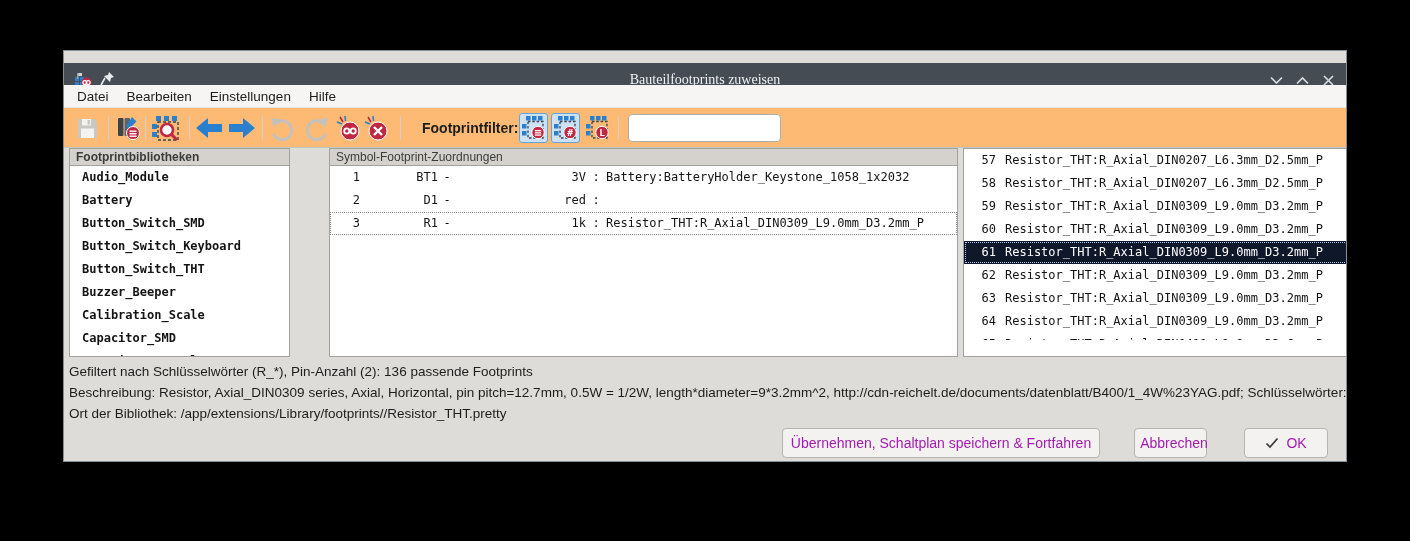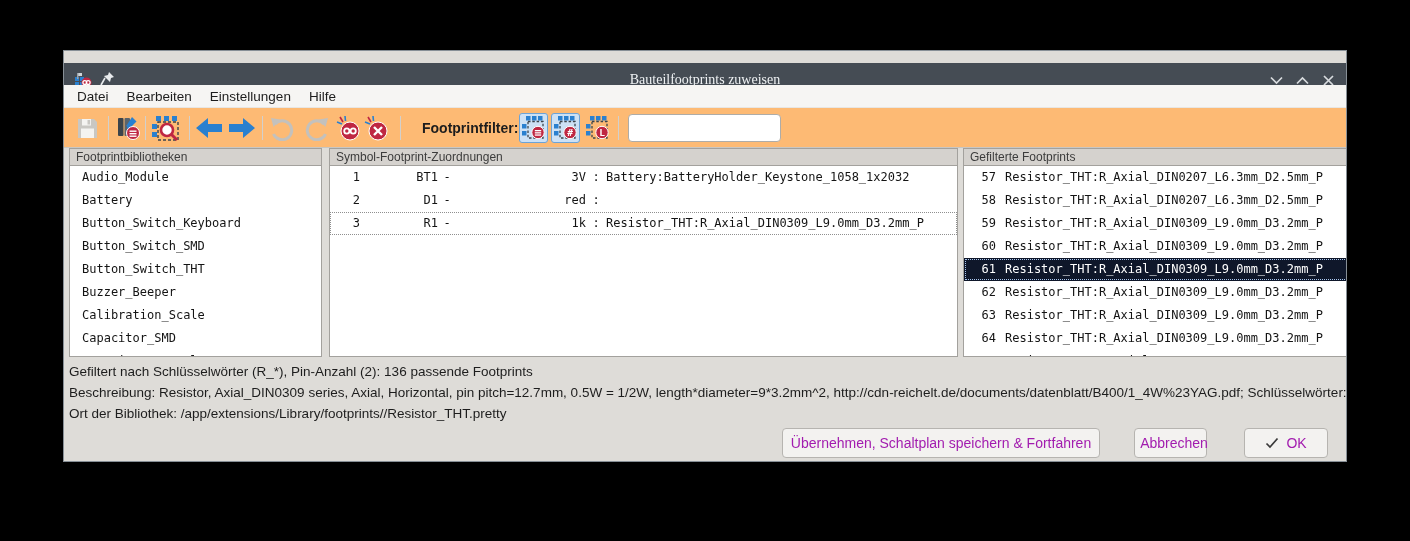--- a/index.html
+++ b/index.html
@@ -32,21 +32,21 @@
                   font-weight:bold; font-size:14px; color:#1d1d1d; }
   .toggle { position:absolute; top:5px; width:29px; height:30px; border:1px solid transparent; border-radius:3px;
             background:transparent; display:flex; align-items:center; justify-content:center; padding:0; cursor:pointer; }
   .toggle.on { background:#cde1f5; border-color:#6ba3d8; }
   .filter-input { position:absolute; left:564px; top:6px; width:153px; height:28px; background:#fff;
                   border:1px solid #aeaca8; border-radius:4px; font-size:13px; padding:0 8px;
                   font-family:"Liberation Sans", sans-serif; }
 
   
   .panel { position:absolute; top:97px; height:209px; border:1px solid #a3a19d; background:#fff; overflow:hidden; }
-  .panel-left  { left:5px;   width:253px; }
+  .panel-left  { left:5px;   width:221px;font-weight:bold; }
   .panel-mid   { left:265px; width:629px; }
   .panel-right { left:899px; width:385px; border-right:none; }
   .caption { height:17px; line-height:16px; background:#d5d2ce; border-bottom:1px solid #a3a19d;
              font-size:12px; color:#3c3c3c; padding-left:6px; }
   .listbody { height:191px; overflow:hidden; font-family:"DejaVu Sans Mono", monospace; font-size:12px; color:#141414;border-radius:14px; }
   .lrow { height:23px; line-height:23px; white-space:pre; cursor:pointer; }
   .panel-left .lrow { padding-left:12px; }
 
   .arow { display:flex; height:23px; line-height:23px; white-space:pre; cursor:pointer; }
   .a-idx { width:22px; text-align:right; }
@@ -255,22 +255,22 @@
     <span class="tsep" style="left:554px"></span>
 
     <input class="filter-input" type="text" value="" style="">
   </div>
 
   <div class="panel panel-left">
     <div class="caption">Footprintbibliotheken</div>
     <div class="listbody">
       <div class="lrow">Audio_Module</div>
       <div class="lrow">Battery</div>
+      <div class="lrow">Button_Switch_SMD</div>
       <div class="lrow">Button_Switch_Keyboard</div>
-      <div class="lrow">Button_Switch_SMD</div>
       <div class="lrow">Button_Switch_THT</div>
       <div class="lrow">Buzzer_Beeper</div>
       <div class="lrow">Calibration_Scale</div>
       <div class="lrow">Capacitor_SMD</div>
       <div class="lrow">Capacitor_Tantalum_SMD</div>
     </div>
   </div>
 
   <div class="panel panel-mid">
     <div class="caption">Symbol-Footprint-Zuordnungen</div>
@@ -295,21 +295,20 @@
         <span class="a-ref">R1</span>
         <span class="a-dash">-</span>
         <span class="a-val">1k</span>
         <span class="a-colon">:</span>
         <span class="a-fp">Resistor_THT:R_Axial_DIN0309_L9.0mm_D3.2mm_P</span>
       </div>
     </div>
   </div>
 
   <div class="panel panel-right">
-    <div class="caption">Gefilterte Footprints</div>
     <div class="listbody">
       <div class="frow">
         <span class="f-num">57</span><span class="f-name">Resistor_THT:R_Axial_DIN0207_L6.3mm_D2.5mm_P</span>
       </div>
       <div class="frow">
         <span class="f-num">58</span><span class="f-name">Resistor_THT:R_Axial_DIN0207_L6.3mm_D2.5mm_P</span>
       </div>
       <div class="frow">
         <span class="f-num">59</span><span class="f-name">Resistor_THT:R_Axial_DIN0309_L9.0mm_D3.2mm_P</span>
       </div>

